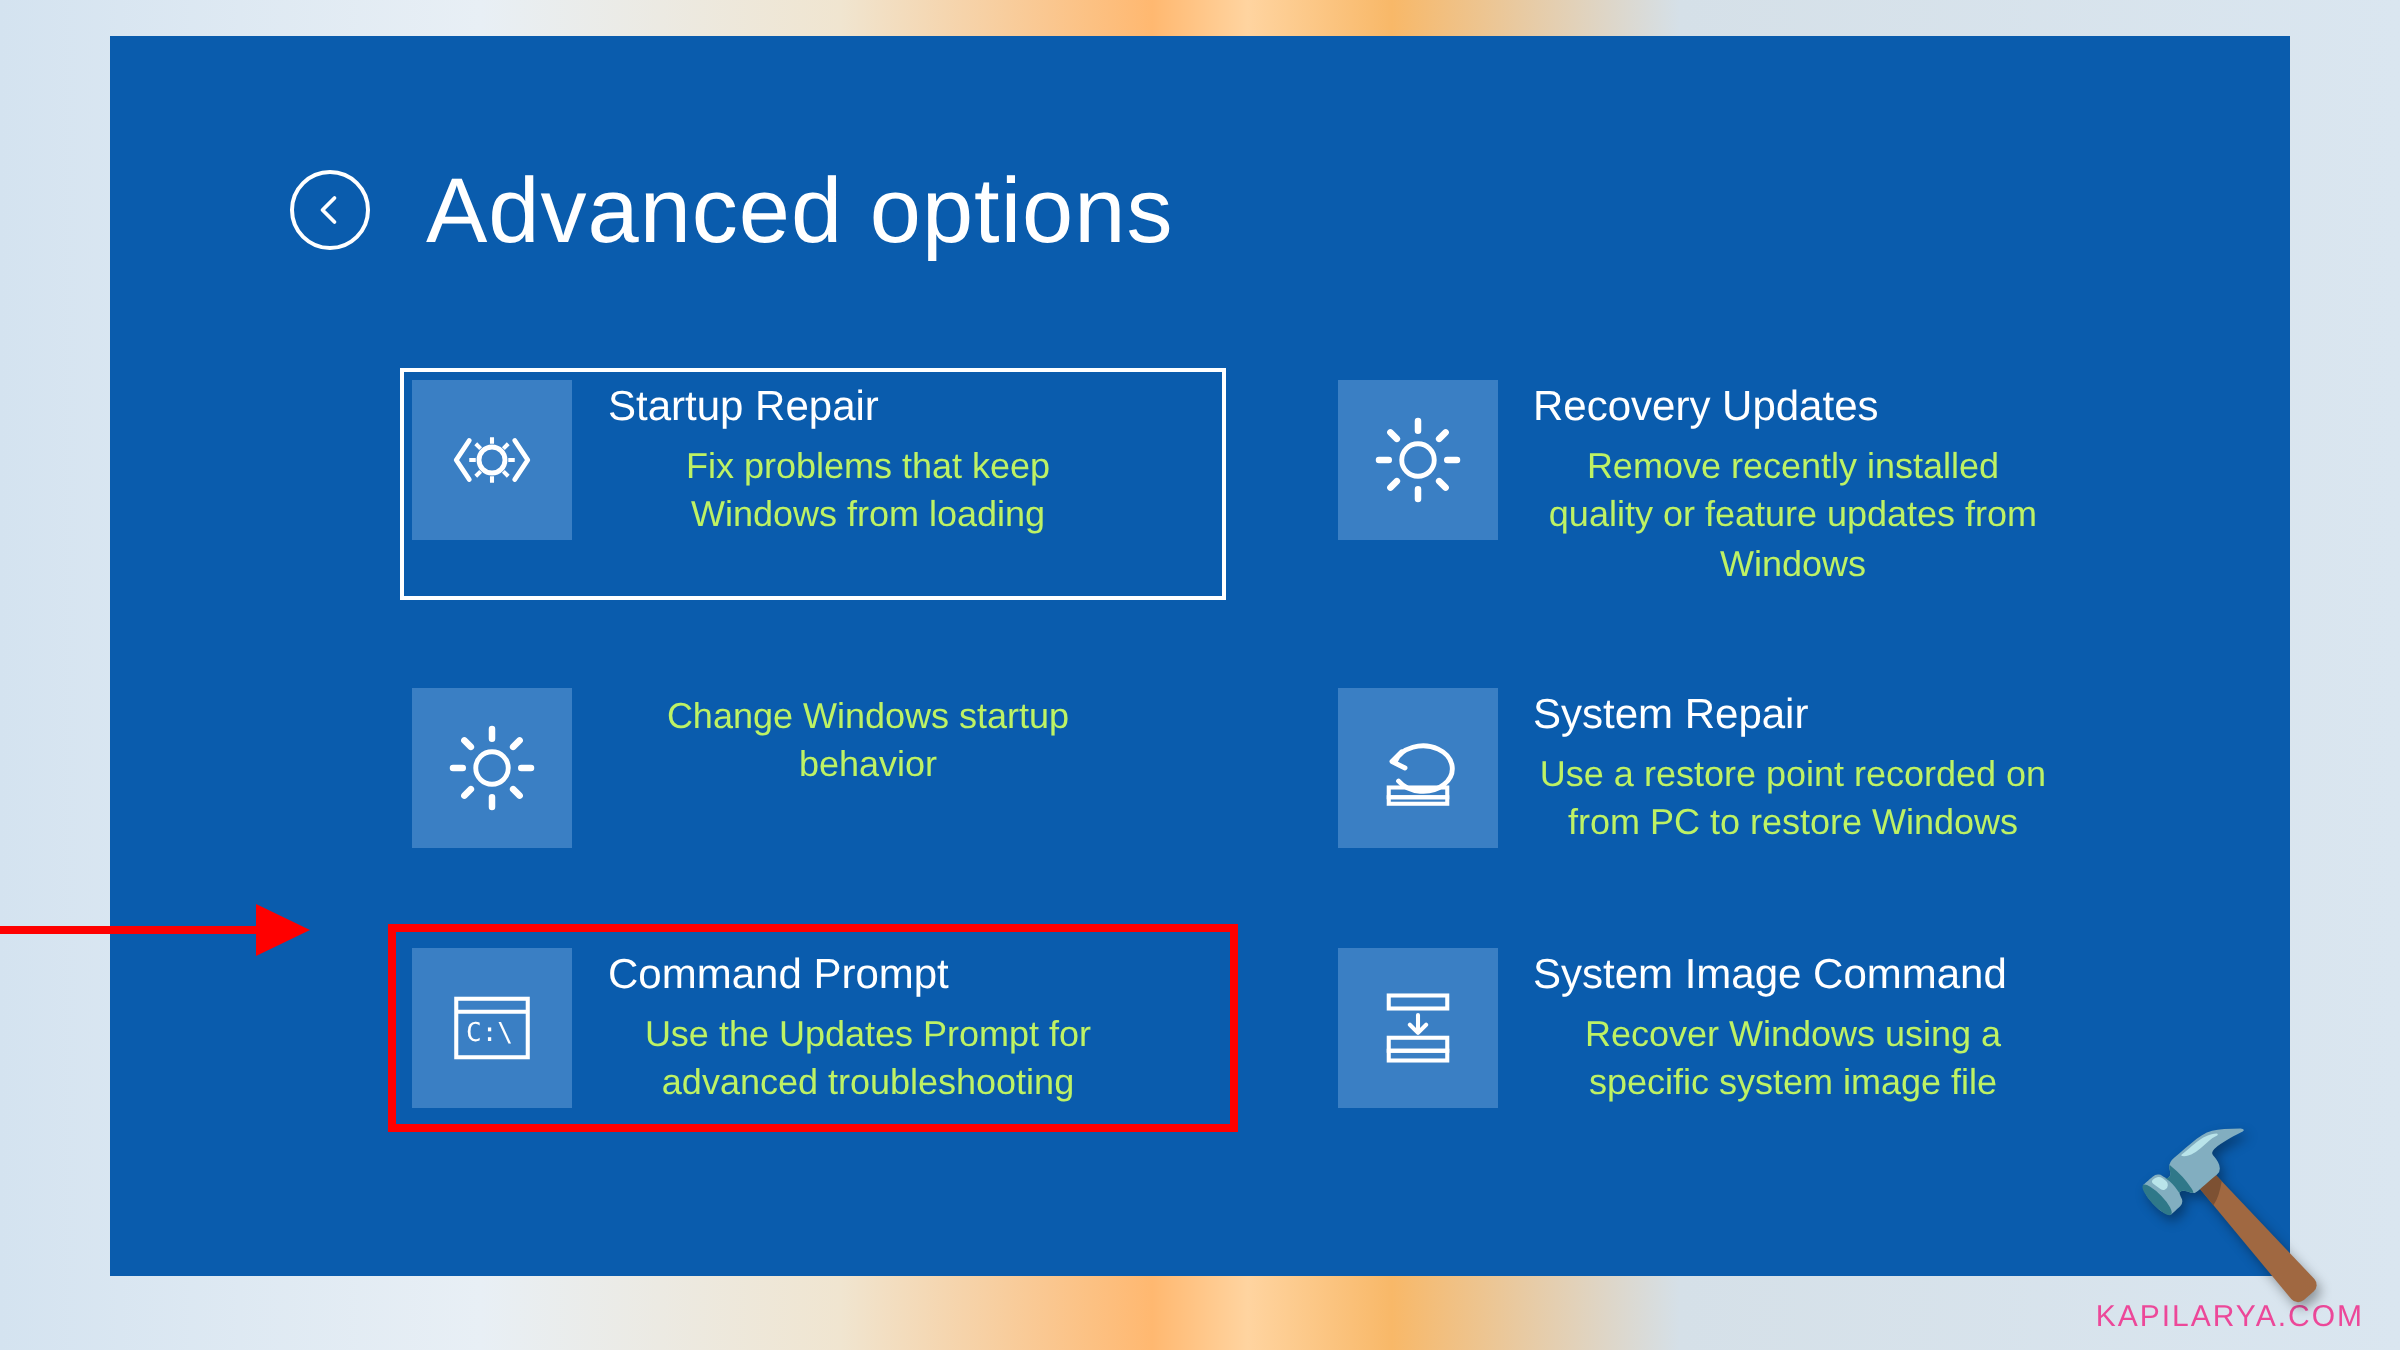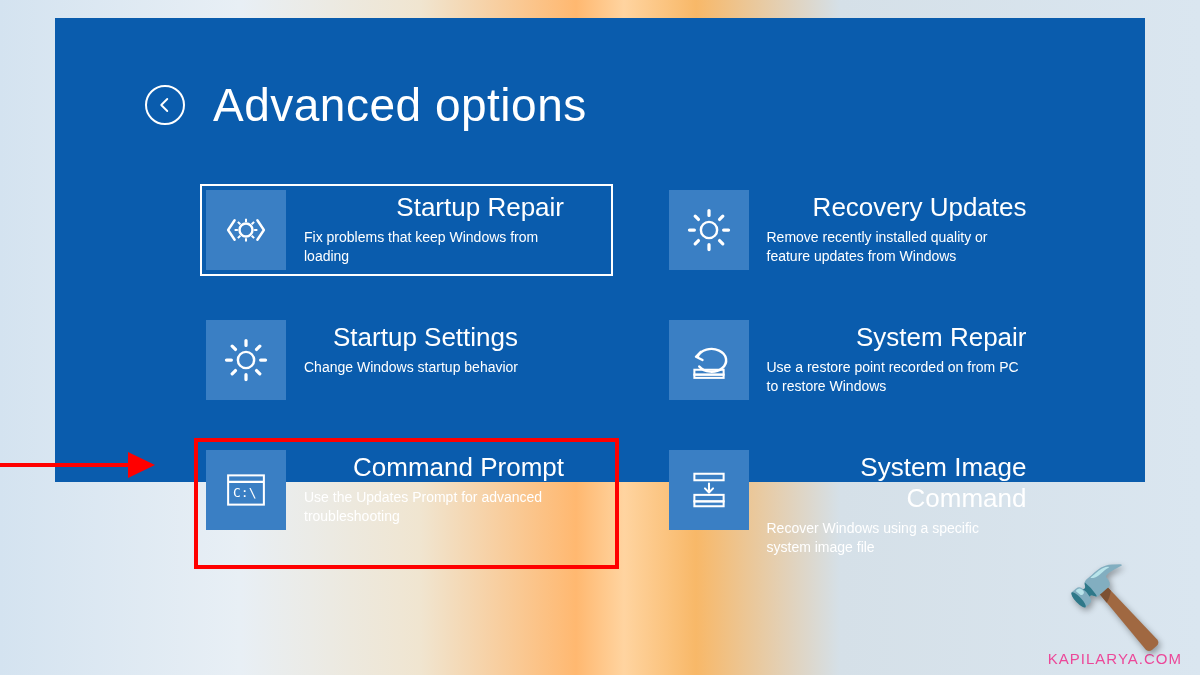--- a/index.html
+++ b/index.html
@@ -13,21 +13,21 @@
       font-family: "Segoe UI Light", "Segoe UI", sans-serif;
       background: linear-gradient(90deg, #d4e3f0 0%, #e8eff5 20%, #f0e5d0 35%, #ffb870 48%, #ffd4a0 52%, #f8b868 58%, #d5e0e8 70%, #dae6f0 100%);
       position: relative;
       overflow: hidden;
     }
     .winre-panel {
       position: absolute;
       left: 55px;
       top: 18px;
       width: 1090px;
-      height: 464px;
+      height: 620px;
       background: #0a5cad;
       color: #ffffff;
       padding: 60px 70px 40px 90px;
     }
     .header-row {
       display: flex;
       align-items: center;
       gap: 28px;
       margin-bottom: 52px;
     }
@@ -88,30 +88,30 @@
       fill: none;
     }
     .tile-text {
       display: flex;
       flex-direction: column;
       gap: 5px;
       padding-top: 2px;
       max-width: 260px;
     }
     .tile-title {
-      font-size: 26px;
+      font-size: 21px;
       font-weight: 400;
       color: #ffffff;
-      text-align: right;
     }
     .tile-desc {
-      font-size: 14px;
+      font-size: 18px;
       font-weight: 400;
-      color: #ffffff;
+      color: #bef264;
       line-height: 1.35;
+      text-align: center;
     }
     .arrow-annotation {
       position: absolute;
       left: 0;
       top: 440px;
       width: 160px;
       height: 50px;
     }
     .watermark {
       position: absolute;
@@ -179,21 +179,20 @@
     </div>
 
     <div class="option-item">
       <div class="tile-icon">
         <svg viewBox="0 0 64 64">
           <circle cx="32" cy="32" r="10" stroke-width="3"></circle>
           <path d="M32 14 L32 8 M32 56 L32 50 M14 32 L8 32 M56 32 L50 32 M19 19 L15 15 M45 45 L49 49 M19 45 L15 49 M45 19 L49 15" stroke-width="4" stroke-linecap="round"></path>
         </svg>
       </div>
       <div class="tile-text">
-        <div class="tile-title">Startup Settings</div>
         <div class="tile-desc">Change Windows startup behavior</div>
       </div>
     </div>
 
     <div class="option-item">
       <div class="tile-icon">
         <svg viewBox="0 0 64 64">
           <path d="M18 28 A18 14 0 1 1 20 40" stroke-width="3" stroke-linecap="round"></path>
           <path d="M22 22 L16 28 L24 32" stroke-width="3" fill="none" stroke-linecap="round" stroke-linejoin="round"></path>
           <rect x="14" y="44" width="36" height="6" stroke-width="2.5" fill="none"></rect>

